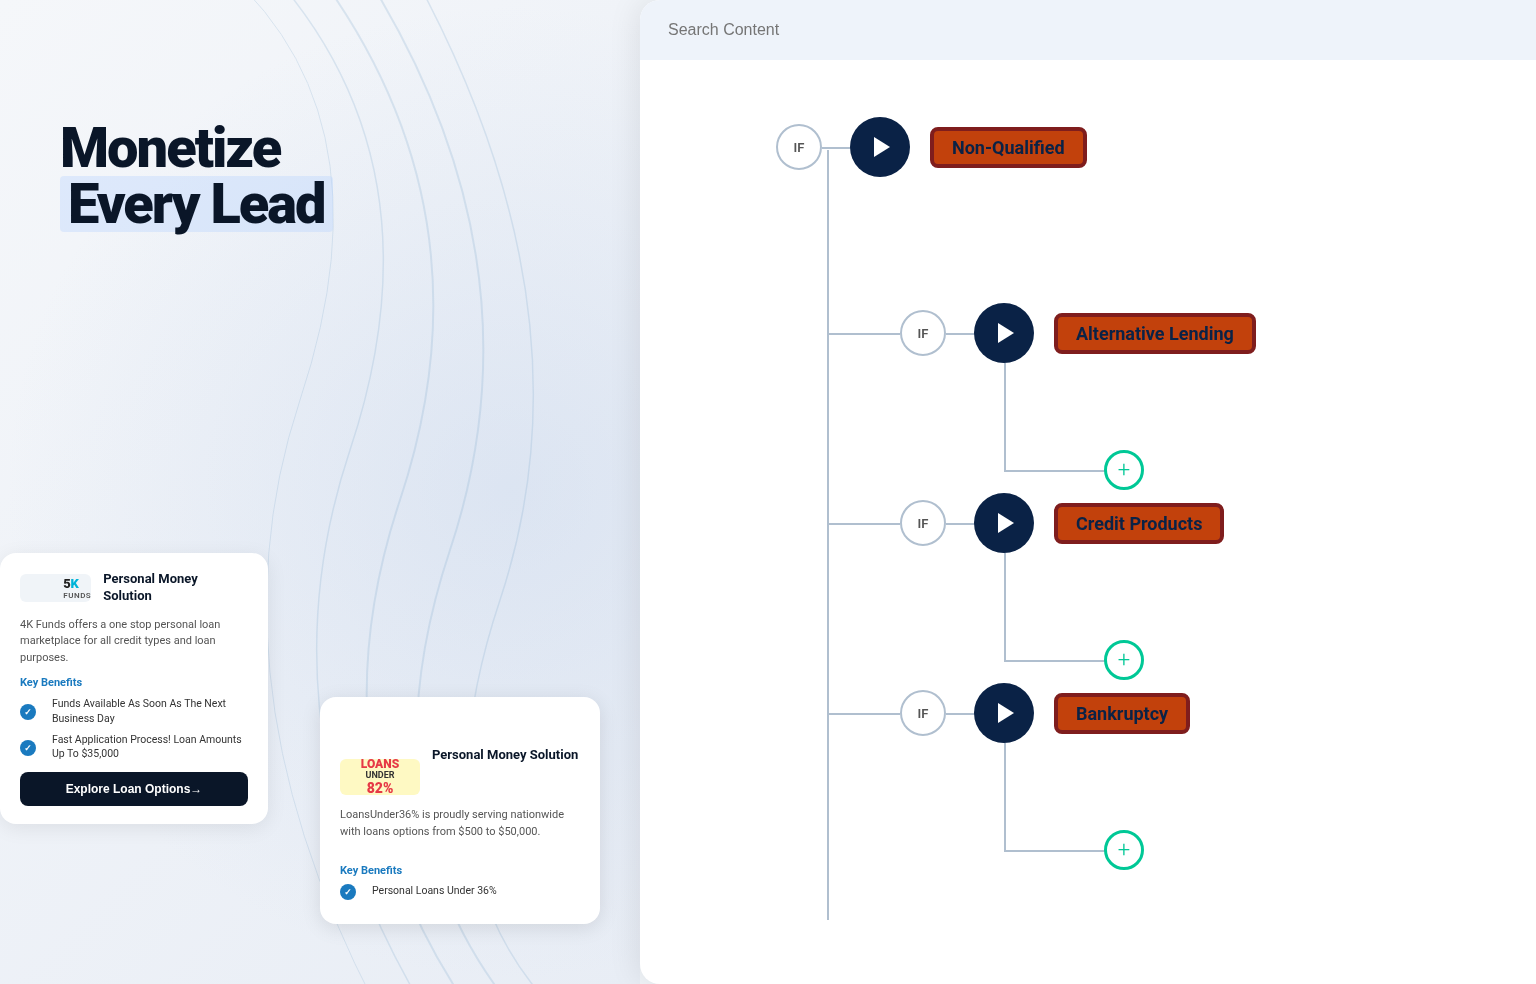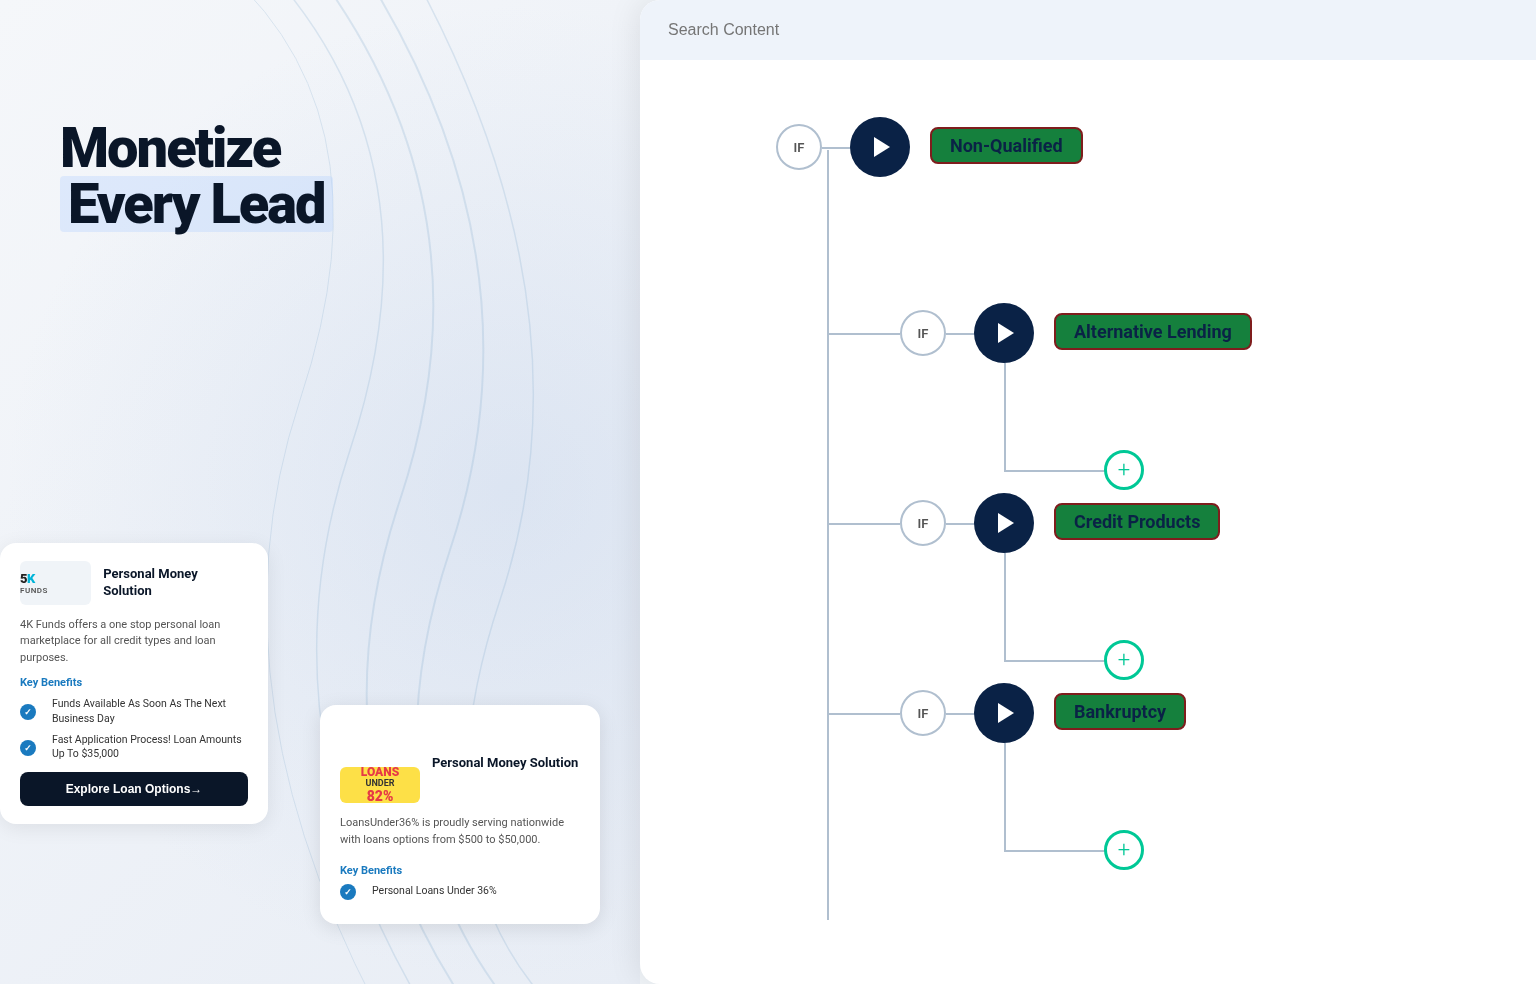--- a/index.html
+++ b/index.html
@@ -83,26 +83,26 @@
 
     .card-header {
       display: flex;
       align-items: center;
       gap: 12px;
       margin-bottom: 12px;
     }
 
     .card-logo-5k {
       width: 72px;
-      height: 44px;
+      height: 28px;
       background: #f0f4f8;
       border-radius: 6px;
       display: flex;
       align-items: center;
-      justify-content: flex-start;
+      justify-content: flex-end;
       font-size: 11px;
       font-weight: 800;
       color: #1a3a6e;
     }
 
     .card-logo-5k .funds-text {
       font-size: 8px;
       font-weight: 600;
       color: #555;
       letter-spacing: 0.5px;
@@ -184,42 +184,42 @@
       background: white;
       border-radius: 16px;
       padding: 18px 20px;
       box-shadow: 0 4px 20px rgba(0,0,0,0.1);
       z-index: 10;
     }
 
     .card-logo-loans {
       width: 80px;
       height: 36px;
-      background: #fde047;
+      background: #fef9c3;
       border-radius: 6px;
       display: flex;
       align-items: center;
       justify-content: center;
       overflow: hidden;
       margin-top: 44px;
     }
 
     .loans-logo-text {
       font-size: 8px;
       font-weight: 900;
       color: #333;
       text-align: center;
       line-height: 1.1;
     }
 
     .card-desc-small {
       font-size: 11px;
       color: #555;
       line-height: 1.5;
-      margin-bottom: 16px;
+      margin-bottom: 24px;
     }
 
     .key-benefits-label-blue {
       font-size: 11px;
       font-weight: 700;
       color: #1a7abf;
       margin-bottom: 6px;
     }
 
     
@@ -318,27 +318,27 @@
       height: 0;
       border-top: 10px solid transparent;
       border-bottom: 10px solid transparent;
       border-left: 16px solid white;
       margin-left: 3px;
     }
 
     
     .node-label {
       position: absolute;
-      border: 2px solid #7f1d1d;
+      border: 4px solid #7f1d1d;
       border-radius: 8px;
       padding: 6px 18px;
       font-size: 18px;
       font-weight: 700;
       color: #0a2246;
-      background: #15803d;
+      background: #c2410c;
       white-space: nowrap;
     }
 
     
     .add-btn {
       position: absolute;
       width: 40px;
       height: 40px;
       background: white;
       border: 3px solid #00c896;

